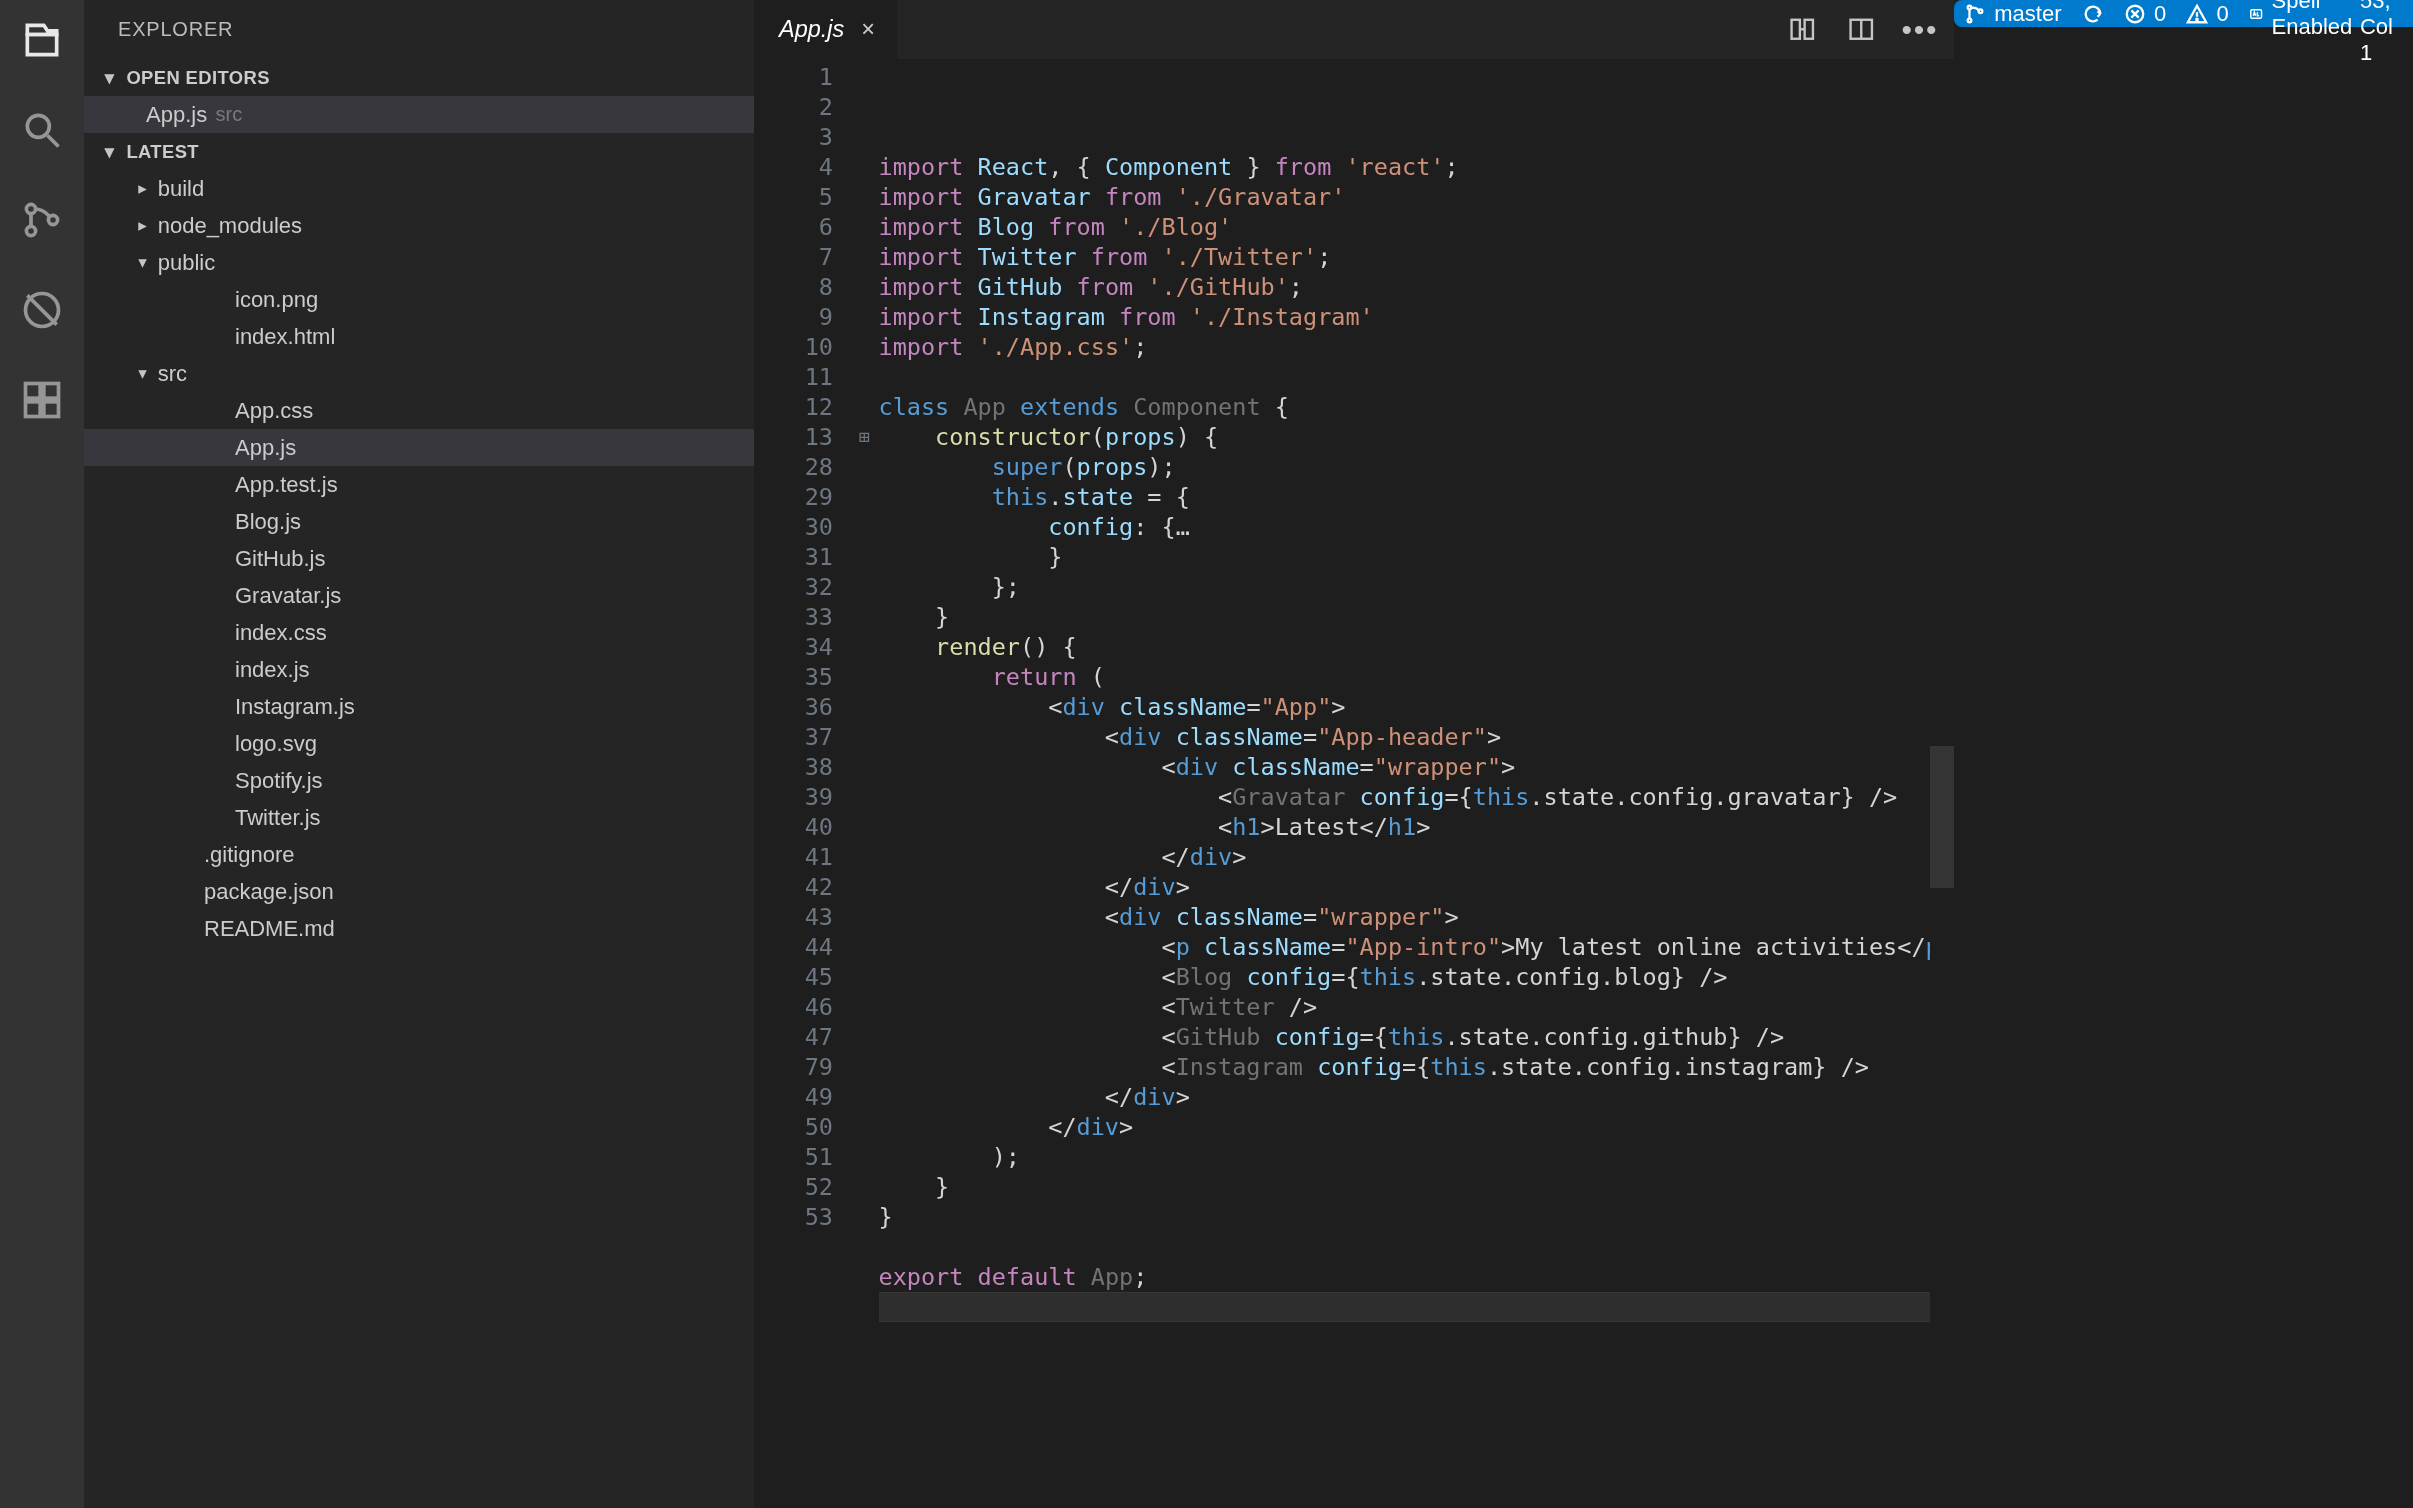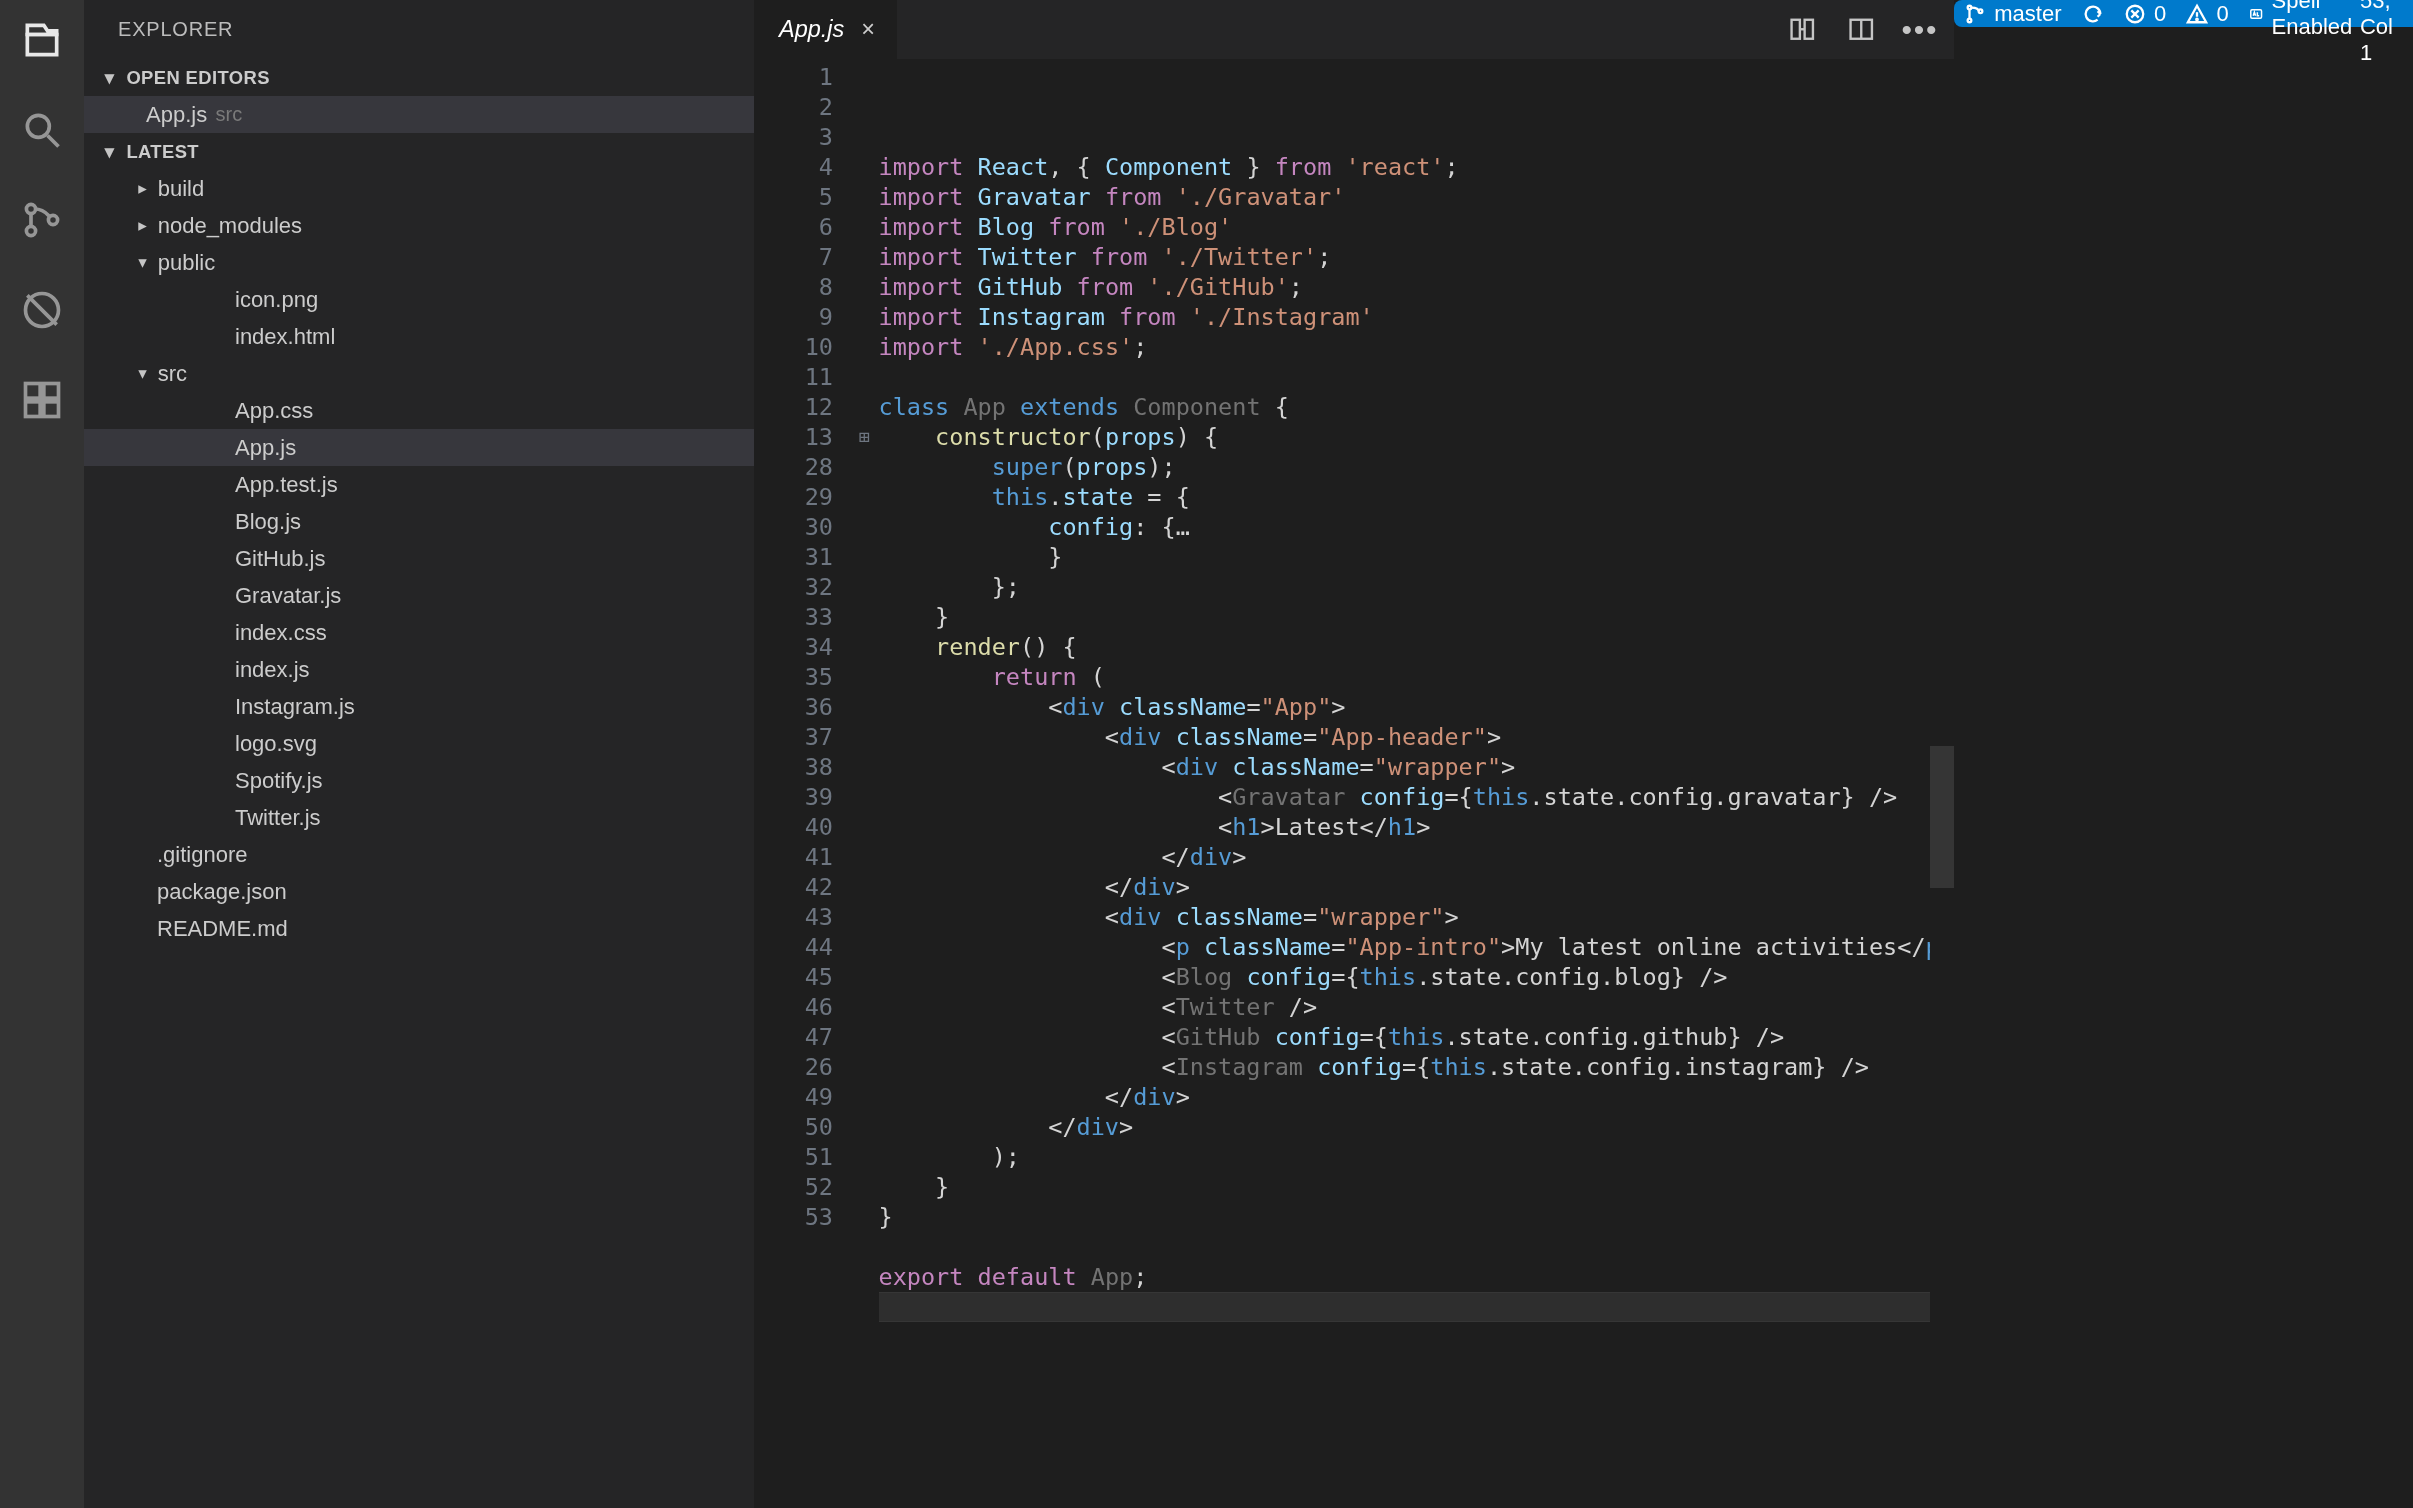--- a/index.html
+++ b/index.html
@@ -55,21 +55,21 @@
     height: 37px;
     display:flex; align-items:center;
     padding-left: 44px;
     color: #ccc;
     white-space: nowrap;
   }
   .open-editor-row .hint, .hint { color:#7a7a7a; margin-left:8.4px; font-size:20px; }
   .open-editor-row.active, .tree-row.active { background:#37373d; }
   .tree-row { padding-left: 34px; }
   .tree-row.d1 { padding-left: 50px; }
-  .tree-row.d2 { padding-left: 73px; }
+  .tree-row.d2 { padding-left: 120px; }
   .tree-row.d3 { padding-left: 151px; }
   .tree-row .tw { margin-right: 6.7px; font-size: 17px; }
 
   
   .editor-group { flex:1; display:flex; flex-direction:column; min-width:0; background:#1e1e1e; }
   .tabbar {
     height: 59px; display:flex; align-items:stretch; background:#252526;
   }
   .tab {
     display:flex; align-items:center; gap:17px;
@@ -325,21 +325,21 @@
             <div>38</div>
             <div>39</div>
             <div>40</div>
             <div>41</div>
             <div>42</div>
             <div>43</div>
             <div>44</div>
             <div>45</div>
             <div>46</div>
             <div>47</div>
-            <div>26</div>
+            <div>79</div>
             <div>49</div>
             <div>50</div>
             <div>51</div>
             <div>52</div>
             <div>53</div>
           </div>
         <div class="fold-col" id="fold-col">
             <div></div>
             <div></div>
             <div></div>

